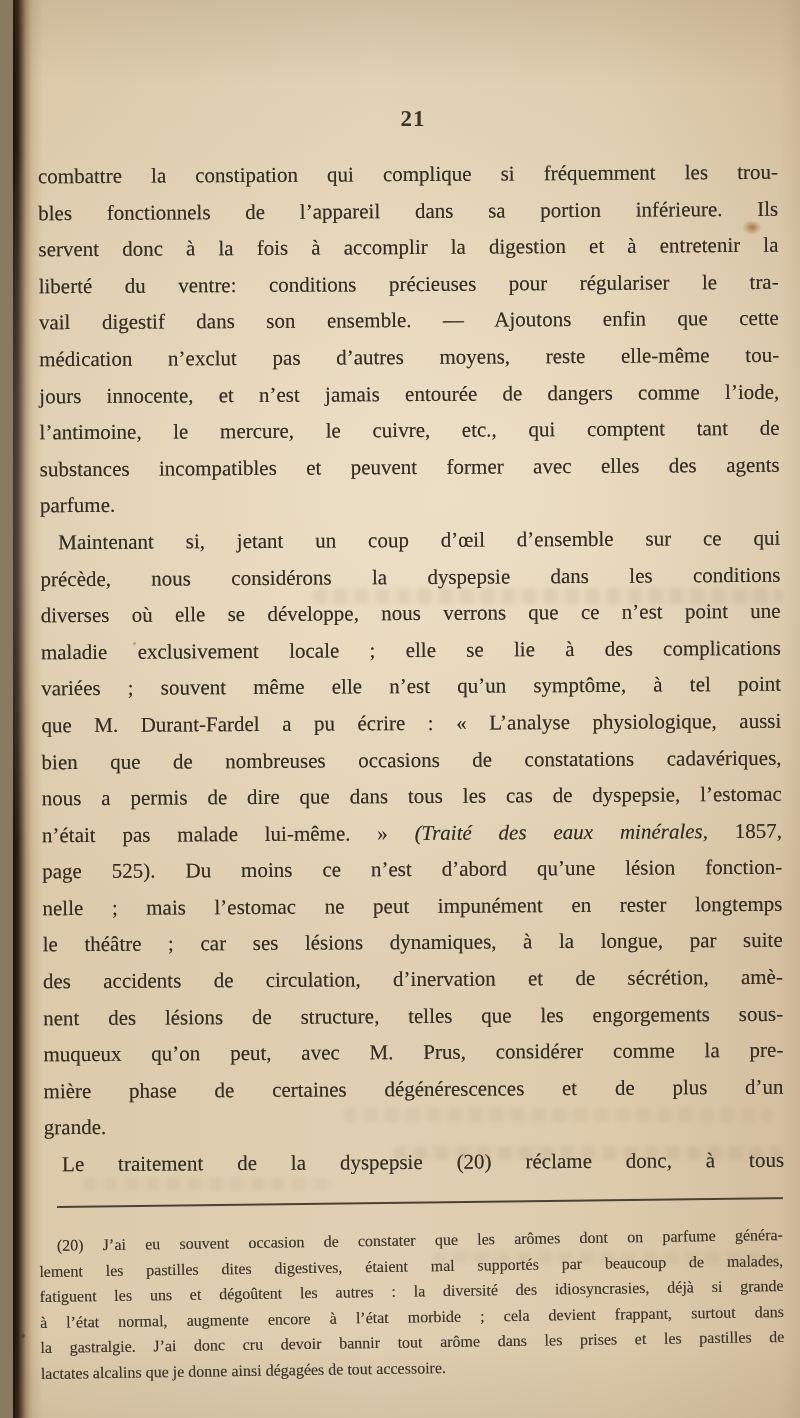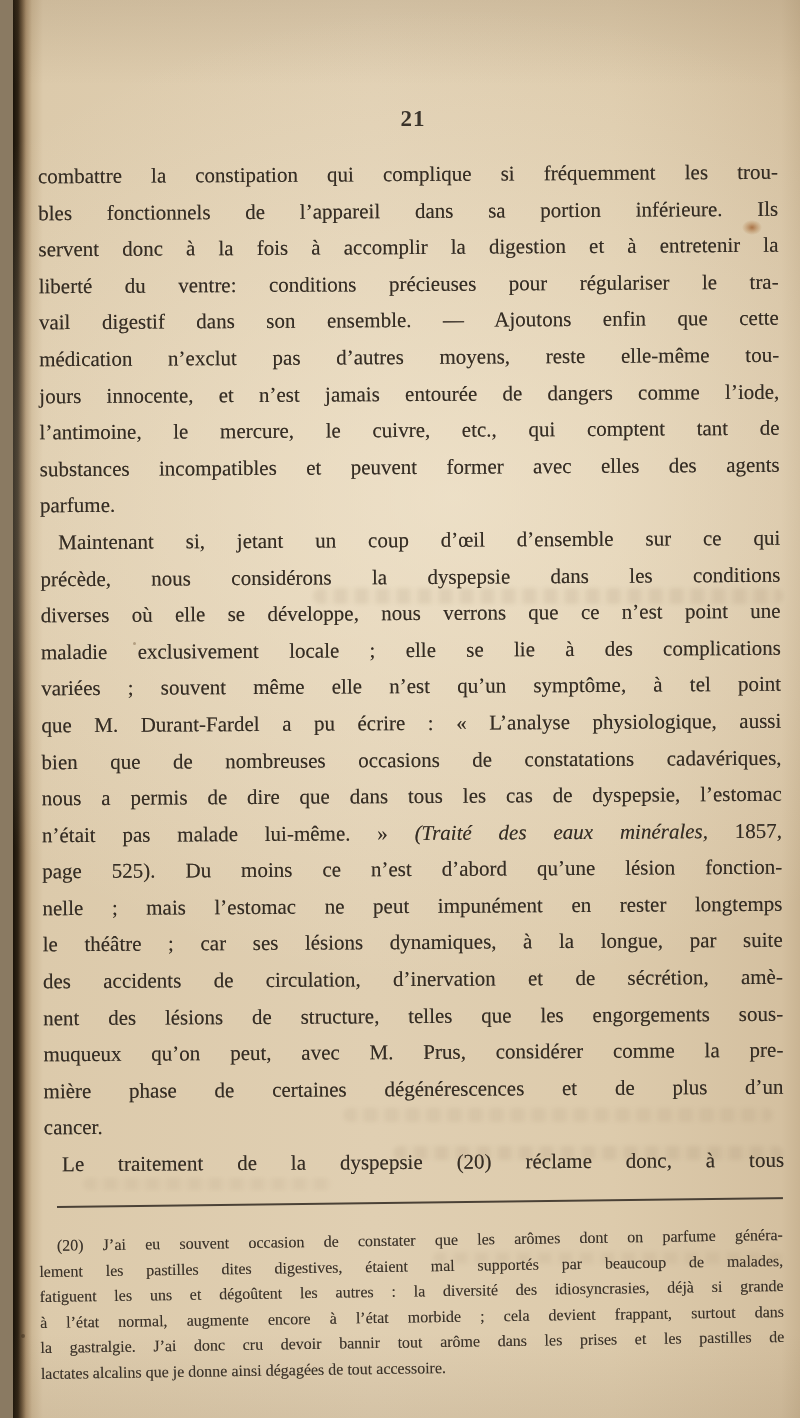--- a/index.html
+++ b/index.html
@@ -124,21 +124,21 @@
       <div class="line"><span>bien que de nombreuses occasions de constatations cadavériques,</span></div>
       <div class="line"><span>nous a permis de dire que dans tous les cas de dyspepsie, l’estomac</span></div>
       <div class="line"><span>n’était pas malade lui-même. » </span><span class="it">(Traité des eaux minérales,</span><span> 1857,</span></div>
       <div class="line"><span>page 525). Du moins ce n’est d’abord qu’une lésion fonction-</span></div>
       <div class="line"><span>nelle ; mais l’estomac ne peut impunément en rester longtemps</span></div>
       <div class="line"><span>le théâtre ; car ses lésions dynamiques, à la longue, par suite</span></div>
       <div class="line"><span>des accidents de circulation, d’inervation et de sécrétion, amè-</span></div>
       <div class="line"><span>nent des lésions de structure, telles que les engorgements sous-</span></div>
       <div class="line"><span>muqueux qu’on peut, avec M. Prus, considérer comme la pre-</span></div>
       <div class="line"><span>mière phase de certaines dégénérescences et de plus d’un</span></div>
-      <div class="line short"><span>cancer.</span></div>
+      <div class="line short"><span>grande.</span></div>
       <div class="line indent"><span>Le traitement de la dyspepsie (20) réclame donc, à tous</span></div>
     </div>
 
   <div class="footnote-sep"></div>
 
   <div class="footnote">
       <div class="line indent"><span>(20) J’ai eu souvent occasion de constater que les arômes dont on parfume généra-</span></div>
       <div class="line"><span>lement les pastilles dites digestives, étaient mal supportés par beaucoup de malades,</span></div>
       <div class="line"><span>fatiguent les uns et dégoûtent les autres : la diversité des idiosyncrasies, déjà si grande</span></div>
       <div class="line"><span>à l’état normal, augmente encore à l’état morbide ; cela devient frappant, surtout dans</span></div>

